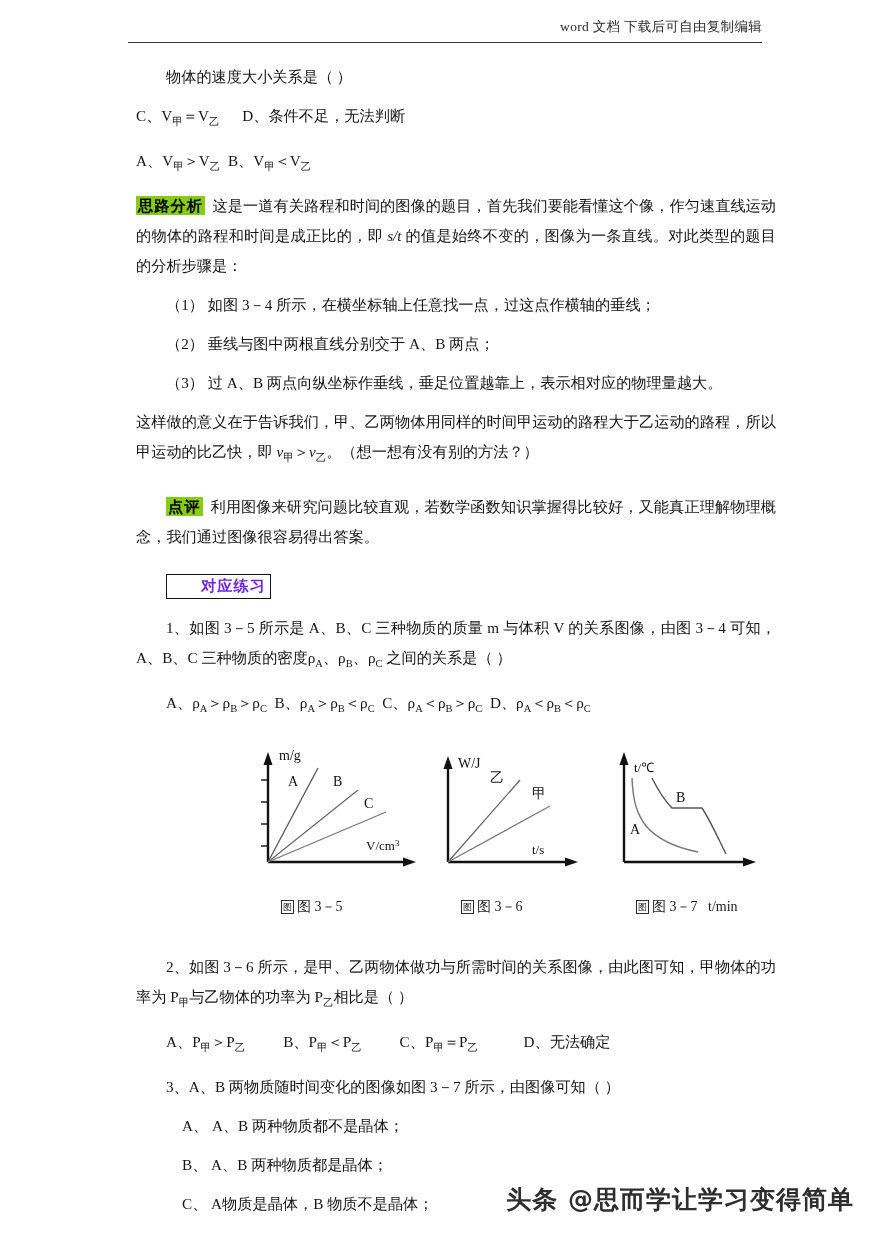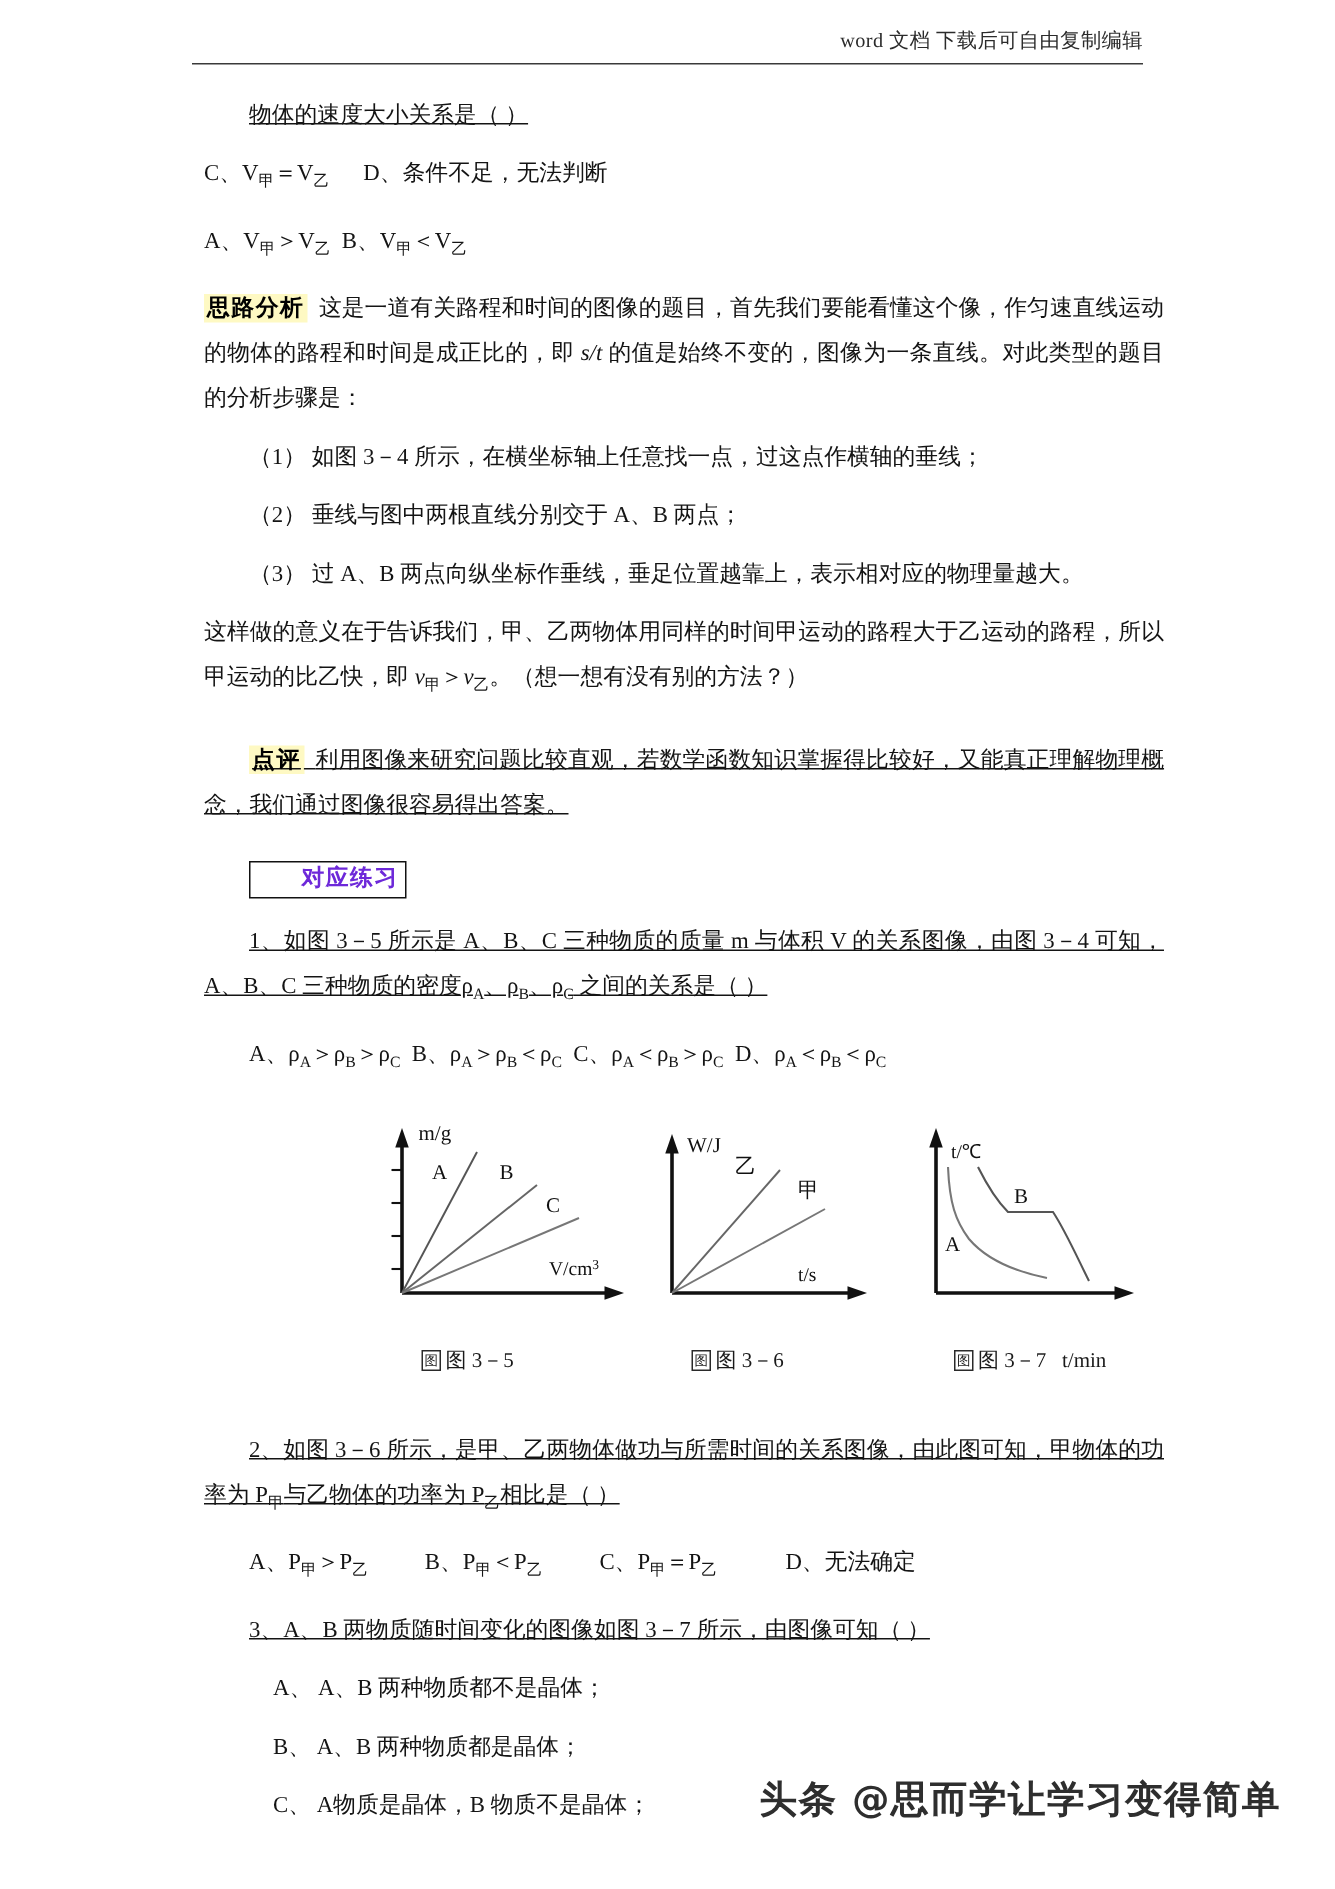--- a/index.html
+++ b/index.html
@@ -50,34 +50,34 @@
     width: 640px;
   }
   p.line {
     margin: 0 0 9px 0;
     font-size: 15.2px;
     line-height: 30px;
     color: #141414;
     text-align: justify;
   }
   p.tight { margin-bottom: 2px; }
-  .indent1 { text-indent: 30px; text-decoration: underline; }
+  .indent1 { text-indent: 30px; }
   .indent2 { padding-left: 30px; }
   .indent3 { padding-left: 46px; }
 
   .sub {
     font-size: 10.5px;
     vertical-align: sub;
     letter-spacing: 0;
   }
   .ital { font-style: italic; }
 
   
   .shaded {
-    background: #fef9c3;
+    background: #84cc16;
     font-weight: bold;
     padding: 1px 2px;
     letter-spacing: 1px;
     color: #000;
   }
   .boxed {
     display: inline-block;
     border: 1.4px solid #111;
     padding: 0px 4px 1px 4px;
     font-weight: bold;

